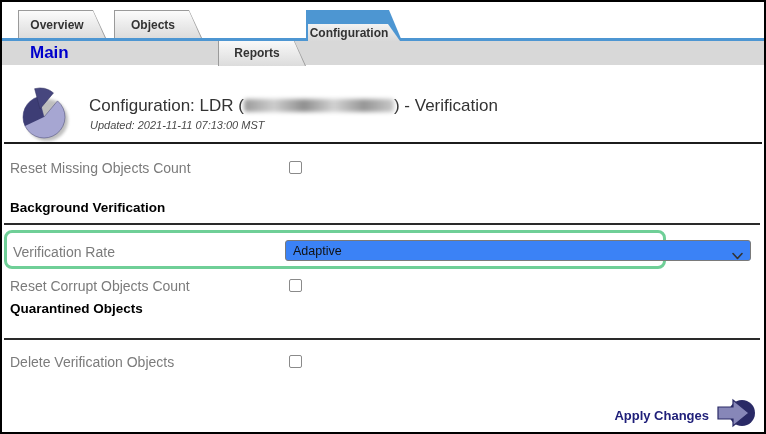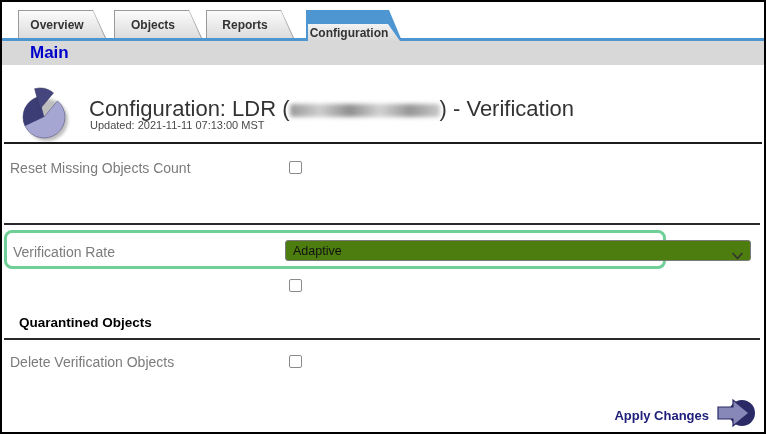--- a/index.html
+++ b/index.html
@@ -43,31 +43,31 @@
   }
   .crumb-link {
     position:absolute; left:28px; top:0; line-height:24px;
     color:var(--link_blue,#0000cc); font-size:17px; font-weight:700;
     cursor:pointer; text-decoration:none;
   }
 
   
   .hdr-icon { position:absolute; left:10px; top:83px; }
   .hdr-title {
-    position:absolute; left:87px; top:94px; font-size:22px; color:#333;
+    position:absolute; left:87px; top:94px; font-size:17px; color:#333;
     white-space:nowrap;
   }
   .redacted {
     display:inline-block; width:150px; height:13px; vertical-align:-1px;
     border-radius:3px;
     background:linear-gradient(90deg,#9a9a9a,#cdcdcd 20%,#8f8f8f 40%,#d2d2d2 60%,#969696 80%,#c9c9c9);
     filter:blur(2.2px);
   }
   .hdr-updated {
-    position:absolute; left:88px; top:117px; font-size:11px; color:#4a4a4a;
+    position:absolute; left:88px; top:117px; font-size:11px; color:#4a4a4a;font-style:italic;
   }
   .hr-dark { position:absolute; left:2px; right:2px; height:2px; background:#1c1c1c; }
   .hr-1 { top:140px; }
 
   
   .field-label { position:absolute; left:8px; font-size:14px; color:var(--label_gray,#7b7b7b); white-space:nowrap; }
   .section-title { position:absolute; left:8px; font-size:13.5px; font-weight:700; color:#000; }
   .sec-line { position:absolute; left:2px; width:756px; height:2px; background:#2a2a2a; }
 
   .checkbox {
@@ -79,21 +79,21 @@
     position:absolute; left:2px; top:228px; width:662px; height:39px;
     border:3px solid var(--highlight_green,#6fcf97); border-radius:8px;
     background:transparent; z-index:4;
   }
   .vr-label { top:11px; }
   .select-wrap {
     position:absolute; left:278px; top:7px; width:466px; height:21px;
   }
   .vr-select {
     width:100%; height:100%; -webkit-appearance:none; appearance:none;
-    border:1px solid #7a7a7a; border-radius:3px; background:#4d7c0f;
+    border:1px solid #7a7a7a; border-radius:3px; background:#3b82f6;
     font-family:"Liberation Sans",sans-serif; font-size:12.5px; color:#111;
     padding:0 24px 0 7px; cursor:pointer;
   }
   .chev {
     position:absolute; right:8px; top:6px; pointer-events:none;
   }
 
   
   .apply {
     position:absolute; right:8px; top:394px;
@@ -107,21 +107,21 @@
 <body>
 
 <div class="page">
 
   <div class="tab" style="left:16px; width:88px;">
     <div class="tab-inner">Overview</div>
   </div>
   <div class="tab" style="left:112px; width:88px;">
     <div class="tab-inner">Objects</div>
   </div>
-  <div class="tab" style="left:204px; width:88px;">
+  <div class="tab" style="left:216px; width:88px;margin-top:28px;">
     <div class="tab-inner">Reports</div>
   </div>
   <div class="tab active" style="left:304px; width:96px;">
     <div class="tab-inner">Configuration</div>
   </div>
   <div class="blue-line"></div>
 
   <div class="crumb-bar">
     <a class="crumb-link">Main</a>
   </div>
@@ -142,39 +142,41 @@
       <path d="M28,24 L22.6,3.7 A21,21 0 0 1 41.5,7.9 Z" fill="#46467e" stroke="#2f2f5c" stroke-width="0.5"></path>
     </svg>
   </div>
   <div class="hdr-title"><span>Configuration: LDR (</span><span class="redacted"></span><span>) - Verification</span></div>
   <div class="hdr-updated">Updated: 2021-11-11 07:13:00 MST</div>
   <div class="hr-dark hr-1"></div>
 
   <div class="field-label" style="top:158px;">Reset Missing Objects Count</div>
   <div class="checkbox" style="left:287px; top:159px;"></div>
 
+  <div class="section-title" style="top:198px;">Background Verification</div>
   <div class="sec-line" style="top:221px;"></div>
 
   <div class="highlight-box">
     <div class="field-label vr-label" style="left:6px;">Verification Rate</div>
     <div class="select-wrap">
       <select class="vr-select">
         <option>Adaptive</option>
       </select>
       <span class="chev">
         <svg width="11" height="8" viewBox="0 0 11 8">
             <polyline points="1,1.5 5.5,6.5 10,1.5" fill="none" stroke="#333" stroke-width="1.6" stroke-linecap="round" stroke-linejoin="round"></polyline>
           </svg>
       </span>
     </div>
   </div>
 
+  <div class="field-label" style="top:276px;">Reset Corrupt Objects Count</div>
   <div class="checkbox" style="left:287px; top:277px;"></div>
 
-  <div class="section-title" style="top:313px;margin-left:9px;">Quarantined Objects</div>
+  <div class="section-title" style="top:299px;">Quarantined Objects</div>
   <div class="sec-line" style="top:336px;"></div>
 
   <div class="field-label" style="top:352px;">Delete Verification Objects</div>
   <div class="checkbox" style="left:287px; top:353px;"></div>
 
   <div class="apply">
     <span class="apply-label">Apply Changes</span>
     <span>
       <svg width="40" height="34" viewBox="0 0 40 34">
         <circle cx="26" cy="17" r="13" fill="#2a2a66"></circle>

